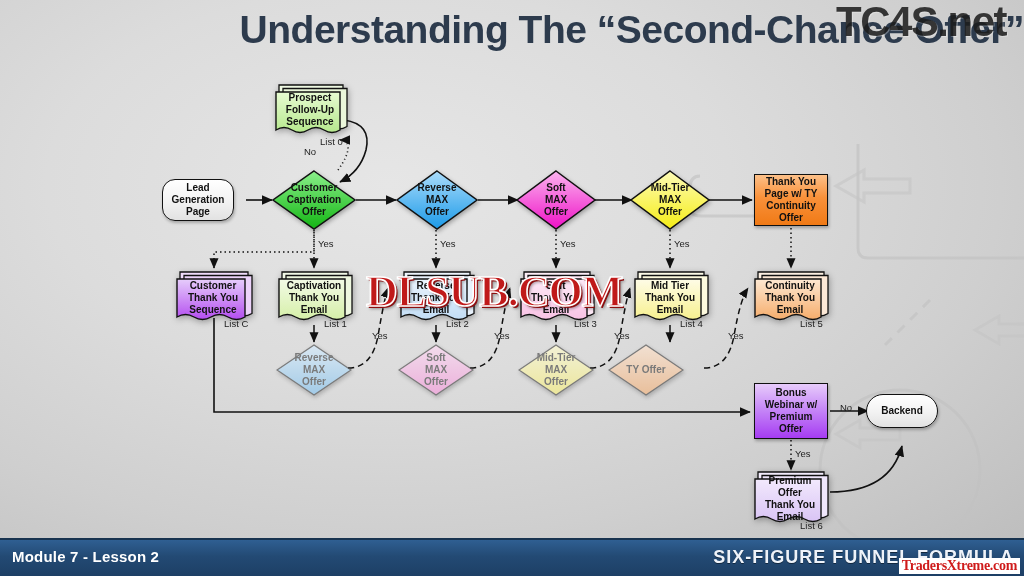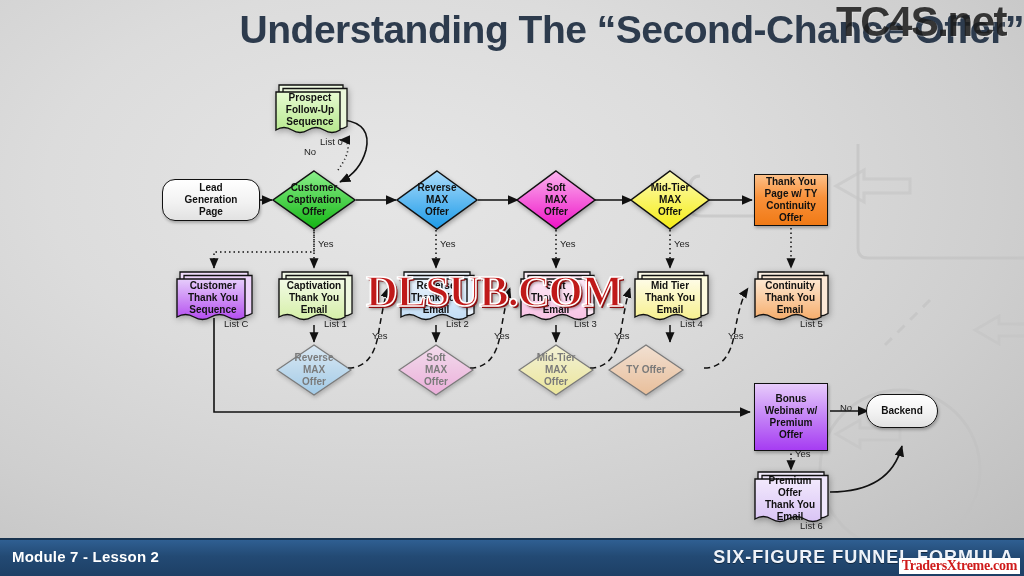--- a/index.html
+++ b/index.html
@@ -156,21 +156,21 @@
     </g>
 
     <g stroke="#111" stroke-width="1.5" fill="none" stroke-dasharray="6 4">
       <path d="M348 368 Q372 368 378 336 Q384 300 388 288" marker-end="url(#ah)"></path>
       <path d="M470 368 Q494 368 500 336 Q506 300 510 288" marker-end="url(#ah)"></path>
       <path d="M590 368 Q614 368 620 336 Q626 300 630 288" marker-end="url(#ah)"></path>
       <path d="M704 368 Q728 368 734 336 Q740 300 748 288" marker-end="url(#ah)"></path>
     </g>
   </svg>
 
-  <div class="node terminator" style="left:162px;top:179px;width:98px;height:42px;">
+  <div class="node terminator" style="left:162px;top:179px;width:72px;height:42px;">
     <div class="lbl" style="white-space:pre-line;">Lead
 Generation
 Page</div>
   </div>
 
   <div class="node docstack" style="left:272px;top:82px;width:78px;height:54px;">
     <svg width="78" height="54" viewBox="0 0 78 54">
       <path d="M7 3 h64 v38 q-8 5 -16 0 q-8 -5 -16 0 q-8 5 -16 0 q-8 -5 -16 0 z" fill="#eef8e2" stroke="#111" stroke-width="1.3"></path>
       <path d="M11 6.5 h64 v38 q-8 5 -16 0 q-8 -5 -16 0 q-8 5 -16 0 q-8 -5 -16 0 z" fill="#eaf6da" stroke="#111" stroke-width="1.3"></path>
       <path d="M4 10 h64 v38 q-8 5 -16 0 q-8 -5 -16 0 q-8 5 -16 0 q-8 -5 -16 0 z" fill="url(#gProspect)" stroke="#111" stroke-width="1.4"></path>
@@ -422,21 +422,21 @@
         <stop offset="0%" stop-color="#fbe3cf"></stop>
             <stop offset="100%" stop-color="#f0b684"></stop>
           </linearGradient>
         </defs>
       <polygon points="38,1 75,26 38,51 1,26" fill="url(#gTyG)" stroke="#555" stroke-width="1.3"></polygon>
     </svg>
     <div class="lbl" style="white-space:pre-line;">TY Offer</div>
   </div>
   <div class="edgelabel" style="left:728px;top:330px;">Yes</div>
 
-  <div class="node rect" style="left:754px;top:383px;width:74px;height:68px;background:linear-gradient(180deg,#e7cbfb 0%,#c78af7 45%,#a63cf2 100%);">
+  <div class="node rect" style="left:754px;top:383px;width:74px;height:56px;background:linear-gradient(180deg,#e7cbfb 0%,#c78af7 45%,#a63cf2 100%);">
     <div class="lbl" style="white-space:pre-line;">Bonus
 Webinar w/
 Premium
 Offer</div>
   </div>
   <div class="edgelabel" style="left:840px;top:402px;">No</div>
   <div class="edgelabel" style="left:795px;top:448px;">Yes</div>
 
   <div class="node terminator" style="left:866px;top:394px;width:72px;height:34px;border-radius:17px;">
     <div class="lbl">Backend</div>

